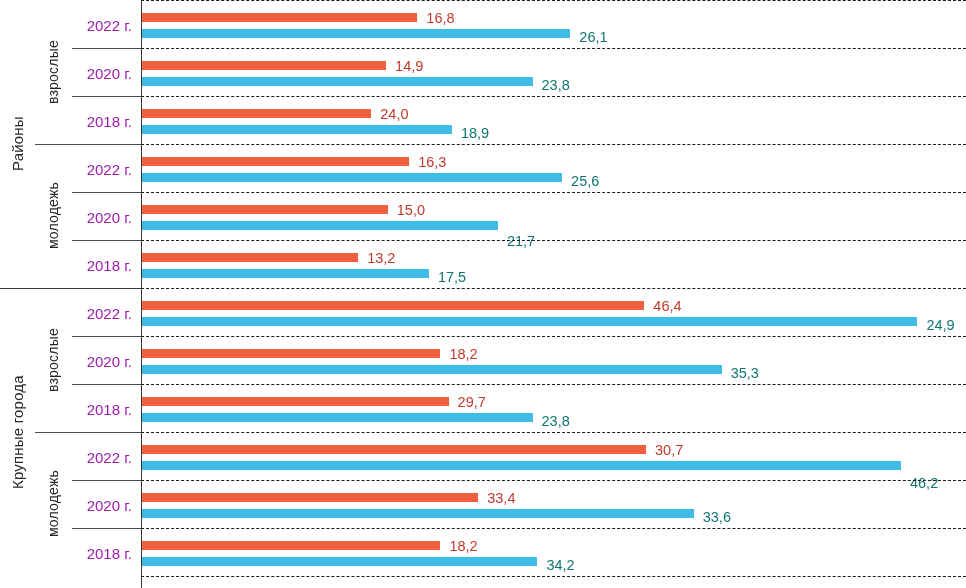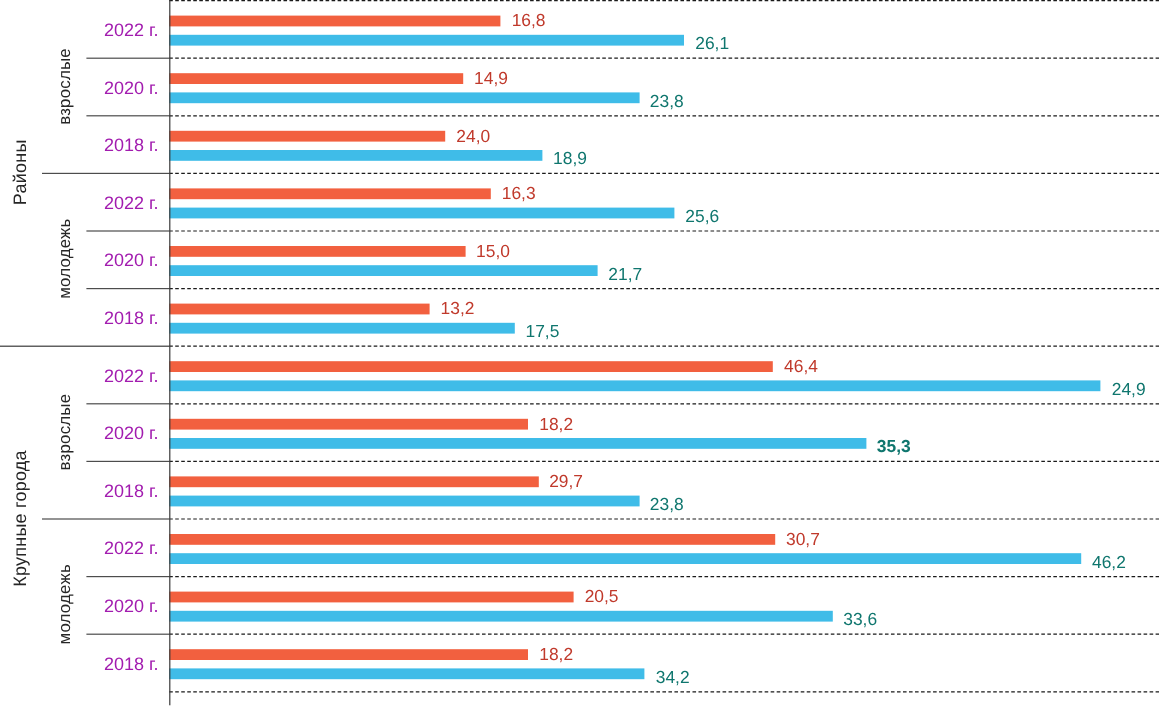--- a/index.html
+++ b/index.html
@@ -97,21 +97,21 @@
       <div class="bar red" style="left: 141px; top: 157px; width: 268.135px;"></div>
       <div class="bar-value red" style="left: 418.135px; top: 155px;">16,3</div>
       <div class="bar blue" style="left: 141px; top: 173px; width: 421.12px;"></div>
       <div class="bar-value blue" style="left: 571.12px; top: 174px;">25,6</div>
       <div class="year-label" style="top: 162px;">2022 г.</div>
       <div class="gridline" style="top: 192px;"></div>
       <div class="sep level-year" style="top: 192px;"></div>
       <div class="bar red" style="left: 141px; top: 205px; width: 246.75px;"></div>
       <div class="bar-value red" style="left: 396.75px; top: 203px;">15,0</div>
       <div class="bar blue" style="left: 141px; top: 221px; width: 356.965px;"></div>
-      <div class="bar-value blue" style="left: 506.965px; top: 222px; text-align: center;">21,7</div>
+      <div class="bar-value blue" style="left: 506.965px; top: 234px; text-align: center;">21,7</div>
       <div class="year-label" style="top: 210px;">2020 г.</div>
       <div class="gridline" style="top: 240px;"></div>
       <div class="sep level-year" style="top: 240px;"></div>
       <div class="bar red" style="left: 141px; top: 253px; width: 217.14px;"></div>
       <div class="bar-value red" style="left: 367.14px; top: 251px;">13,2</div>
       <div class="bar blue" style="left: 141px; top: 269px; width: 287.875px;"></div>
       <div class="bar-value blue" style="left: 437.875px; top: 270px;">17,5</div>
       <div class="year-label" style="top: 258px;">2018 г.</div>
       <div class="gridline" style="top: 288px;"></div>
       <div class="vlabel mid" style="top: 144px; height: 144px; line-height: 37px;">молодежь</div>
@@ -120,41 +120,41 @@
       <div class="bar red" style="left: 141px; top: 301px; width: 503.37px;"></div>
       <div class="bar-value red" style="left: 653.37px; top: 299px;">46,4</div>
       <div class="bar blue" style="left: 141px; top: 317px; width: 776.44px;"></div>
       <div class="bar-value blue" style="left: 926.44px; top: 318px;">24,9</div>
       <div class="year-label" style="top: 306px;">2022 г.</div>
       <div class="gridline" style="top: 336px;"></div>
       <div class="sep level-year" style="top: 336px;"></div>
       <div class="bar red" style="left: 141px; top: 349px; width: 299.39px;"></div>
       <div class="bar-value red" style="left: 449.39px; top: 347px;">18,2</div>
       <div class="bar blue" style="left: 141px; top: 365px; width: 580.685px;"></div>
-      <div class="bar-value blue" style="left: 730.685px; top: 366px; font-weight: bold;">35,3</div>
+      <div class="bar-value blue" style="left: 730.685px; top: 366px;">35,3</div>
       <div class="year-label" style="top: 354px;">2020 г.</div>
       <div class="gridline" style="top: 384px;"></div>
       <div class="sep level-year" style="top: 384px;"></div>
       <div class="bar red" style="left: 141px; top: 397px; width: 307.615px;"></div>
       <div class="bar-value red" style="left: 457.615px; top: 395px;">29,7</div>
       <div class="bar blue" style="left: 141px; top: 413px; width: 391.51px;"></div>
       <div class="bar-value blue" style="left: 541.51px; top: 414px;">23,8</div>
       <div class="year-label" style="top: 402px;">2018 г.</div>
       <div class="gridline" style="top: 432px;"></div>
       <div class="vlabel mid" style="top: 288px; height: 144px; line-height: 37px;">взрослые</div>
       <div class="sep level-mid" style="top: 432px;"></div>
       <div class="bar red" style="left: 141px; top: 445px; width: 505.015px;"></div>
       <div class="bar-value red" style="left: 655.015px; top: 443px;">30,7</div>
       <div class="bar blue" style="left: 141px; top: 461px; width: 759.99px;"></div>
-      <div class="bar-value blue" style="left: 909.99px; top: 462px; text-align: center;">46,2</div>
+      <div class="bar-value blue" style="left: 909.99px; top: 476px; text-align: center;">46,2</div>
       <div class="year-label" style="top: 450px;">2022 г.</div>
       <div class="gridline" style="top: 480px;"></div>
       <div class="sep level-year" style="top: 480px;"></div>
       <div class="bar red" style="left: 141px; top: 493px; width: 337.225px;"></div>
-      <div class="bar-value red" style="left: 487.225px; top: 491px;">20,5</div>
+      <div class="bar-value red" style="left: 487.225px; top: 491px;">33,4</div>
       <div class="bar blue" style="left: 141px; top: 509px; width: 552.72px;"></div>
       <div class="bar-value blue" style="left: 702.72px; top: 510px;">33,6</div>
       <div class="year-label" style="top: 498px;">2020 г.</div>
       <div class="gridline" style="top: 528px;"></div>
       <div class="sep level-year" style="top: 528px;"></div>
       <div class="bar red" style="left: 141px; top: 541px; width: 299.39px;"></div>
       <div class="bar-value red" style="left: 449.39px; top: 539px;">18,2</div>
       <div class="bar blue" style="left: 141px; top: 557px; width: 396.445px;"></div>
       <div class="bar-value blue" style="left: 546.445px; top: 558px;">34,2</div>
       <div class="year-label" style="top: 546px;">2018 г.</div>

